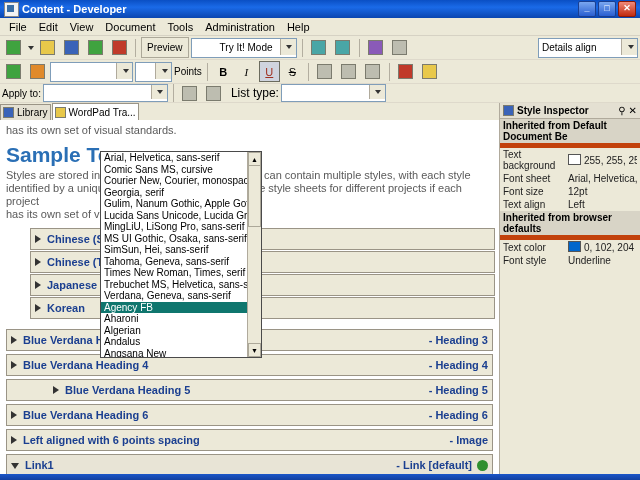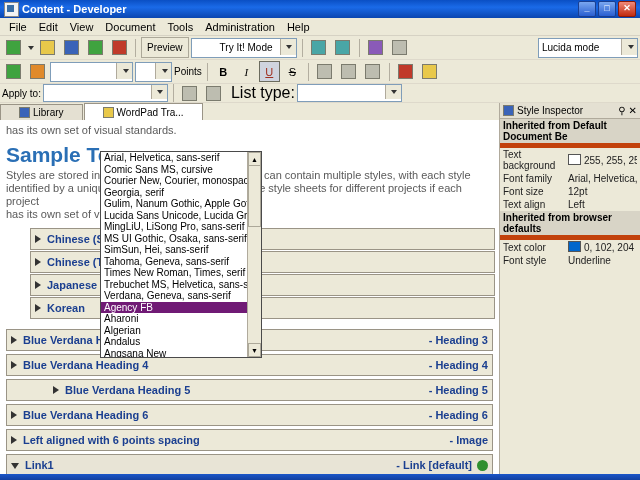--- a/index.html
+++ b/index.html
@@ -52,21 +52,21 @@
   .fmtbtn{width:19px;height:19px;border:1px solid transparent;display:flex;align-items:center;justify-content:center;font-size:11px;}
   .fmtbtn.on{border:1px solid #6b6b5e;background:#cfd4de;}
 
   
   .bodyrow{display:flex;height:382px;}
   .leftpane{width:500px;position:relative;background:#fff;}
   .rightpane{width:140px;background:#ece9d8;border-left:1px solid #b0aa9c;}
 
   
   .tabrow{height:17px;background:#ece9d8;display:flex;align-items:flex-end;font-size:10px;border-bottom:1px solid #9a9486;}
-  .tab{height:15px;padding:0 18px;display:flex;align-items:center;gap:3px;border:1px solid #9a9486;border-bottom:none;background:#e4e0d2;margin-right:1px;}
+  .tab{height:15px;padding:0 2px;display:flex;align-items:center;gap:3px;border:1px solid #9a9486;border-bottom:none;background:#e4e0d2;margin-right:1px;}
   .tab.active{background:#fff;height:16px;text-align:center;}
 
   
   .docarea{position:absolute;left:0;top:17px;right:0;bottom:0;background:#fff;overflow:hidden;}
   .dtext{color:#5a5a5a;font-size:11px;line-height:13px;padding:0 6px;}
   .sampletitle{color:#2a6fb5;font-size:21px;font-weight:bold;padding:6px 6px 2px 6px;}
   .acc{
     height:18px;margin:1px 4px;border:1px solid #9a9486;background:#ece9d8;
     display:flex;align-items:center;font-size:11px;color:#1b3f90;font-weight:bold;padding:0 4px;
   }
@@ -76,21 +76,21 @@
   .acc.tall{height:20px;}
   .acc.sel{background:#e8e4d6;}
 
   
   .dropdown{
     position:absolute;left:100px;top:48px;width:160px;height:205px;background:#fff;
     border:1px solid #4a4a4a;font-size:10px;z-index:40;overflow:hidden;
   }
   .dd-list{position:absolute;left:0;top:0;right:13px;bottom:0;overflow:hidden;}
   .dd-item{height:11.5px;line-height:11.5px;padding-left:3px;white-space:nowrap;overflow:hidden;}
-  .dd-item.sel{background:#701a75;color:#fff;}
+  .dd-item.sel{background:#0f766e;color:#fff;}
   .dd-scroll{position:absolute;right:0;top:0;width:13px;bottom:0;background:#ece9d8;border-left:1px solid #b0aa9c;}
   .dd-sbtn{height:12px;background:#ece9d8;border:1px solid #aca899;display:flex;align-items:center;justify-content:center;font-size:7px;}
   .dd-thumb{position:absolute;top:13px;left:0;width:11px;height:60px;background:#ece9d8;border:1px solid #aca899;}
 
   
   .si-head{height:15px;background:#e4e0d2;border-bottom:1px solid #b0aa9c;display:flex;align-items:center;font-size:10px;padding:0 3px;gap:3px;}
   .si-head .sp{margin-left:auto;display:flex;gap:3px;}
   .si-group{background:#d8d4c6;font-weight:bold;font-size:10px;padding:1px 3px;border-bottom:5px solid #c2410c;}
   .si-row{display:flex;font-size:10px;padding:1px 3px;gap:3px;align-items:center;}
   .si-row .k{width:62px;color:#222;}
@@ -157,21 +157,21 @@
       </span>
     <span class="tbsep"></span>
     <span class="tbtn2">
         <span class="sq c-purple"></span>
       </span>
     <span class="tbtn2">
         <span class="sq c-gray"></span>
       </span>
     <span style="flex:1"></span>
     <span class="combo" style="width:95px;">
-      <span>Lucida mode</span>
+      <span>Details align</span>
       <span class="drop">
           <span class="arrowdn"></span>
         </span>
     </span>
   </div>
 
   <div class="toolbar">
     <span class="tbtn2">
         <span class="sq c-green"></span>
       </span>
@@ -221,21 +221,21 @@
           <span class="arrowdn"></span>
         </span>
     </span>
     <span class="tbsep"></span>
     <span class="tbtn2">
         <span class="sq c-gray"></span>
       </span>
     <span class="tbtn2">
         <span class="sq c-gray"></span>
       </span>
-    <span style="font-size:16px;margin-left:4px;">List type:</span>
+    <span style="font-size:12px;margin-left:4px;">List type:</span>
     <span class="combo" style="width:100px;height:16px;">
       <span class="drop" style="height:14px;">
           <span class="arrowdn"></span>
         </span>
     </span>
   </div>
 
   <div class="bodyrow">
 
     <div class="leftpane">
@@ -341,34 +341,34 @@
           <div class="dd-sbtn">▲</div>
           <div class="dd-thumb"></div>
           <div class="dd-sbtn" style="position:absolute;bottom:0;left:0;width:11px;">▼</div>
         </div>
       </div>
     </div>
 
     <div class="rightpane">
       <div class="si-head">
         <span class="sq c-blue" style="width:9px;height:9px;"></span>
-        <span style="font-weight:normal;">Style Inspector</span>
+        <span style="font-weight:bold;">Style Inspector</span>
         <span class="sp">
           <span>⚲</span>
           <span>✕</span>
         </span>
       </div>
 
       <div class="si-group">Inherited from Default Document Be</div>
       <div class="si-row">
         <span class="k">Text background</span>
         <span class="v"><span class="swatch" style="background:#ffffff"></span><span>255, 255, 255</span></span>
       </div>
       <div class="si-row">
-        <span class="k">Font family</span>
+        <span class="k">Font sheet</span>
         <span class="v">Arial, Helvetica, sa...</span>
       </div>
       <div class="si-row">
         <span class="k">Font size</span>
         <span class="v">12pt</span>
       </div>
       <div class="si-row">
         <span class="k">Text align</span>
         <span class="v">Left</span>
       </div>

